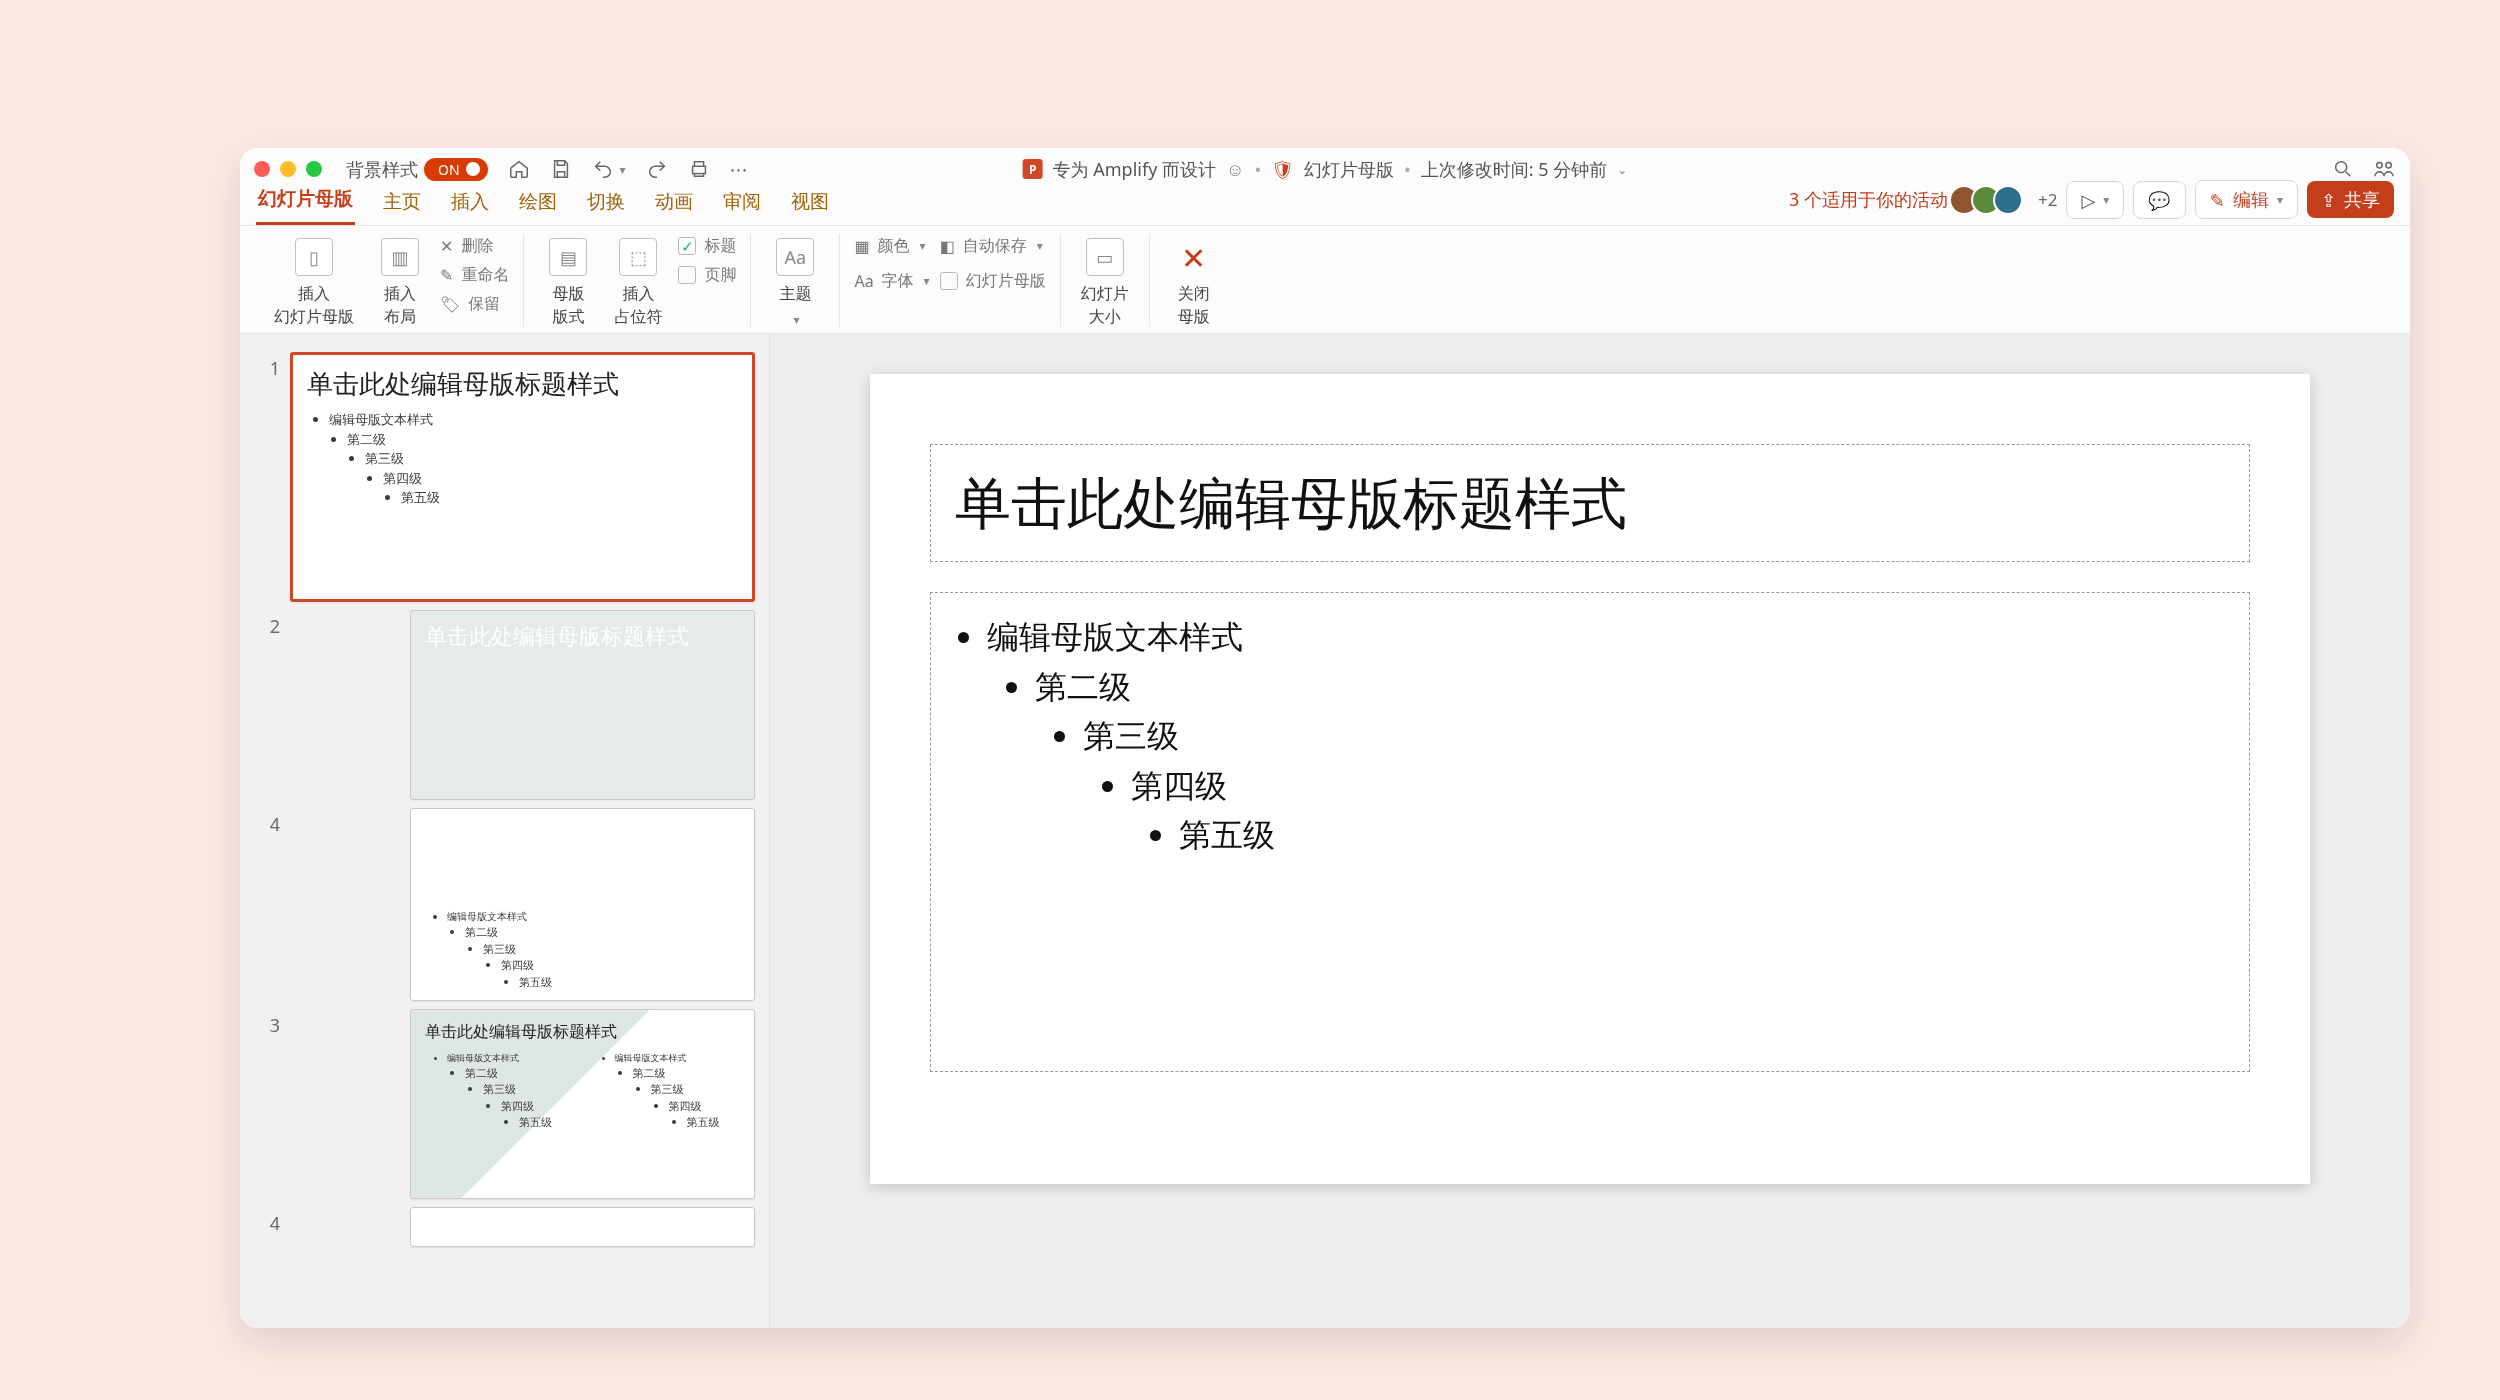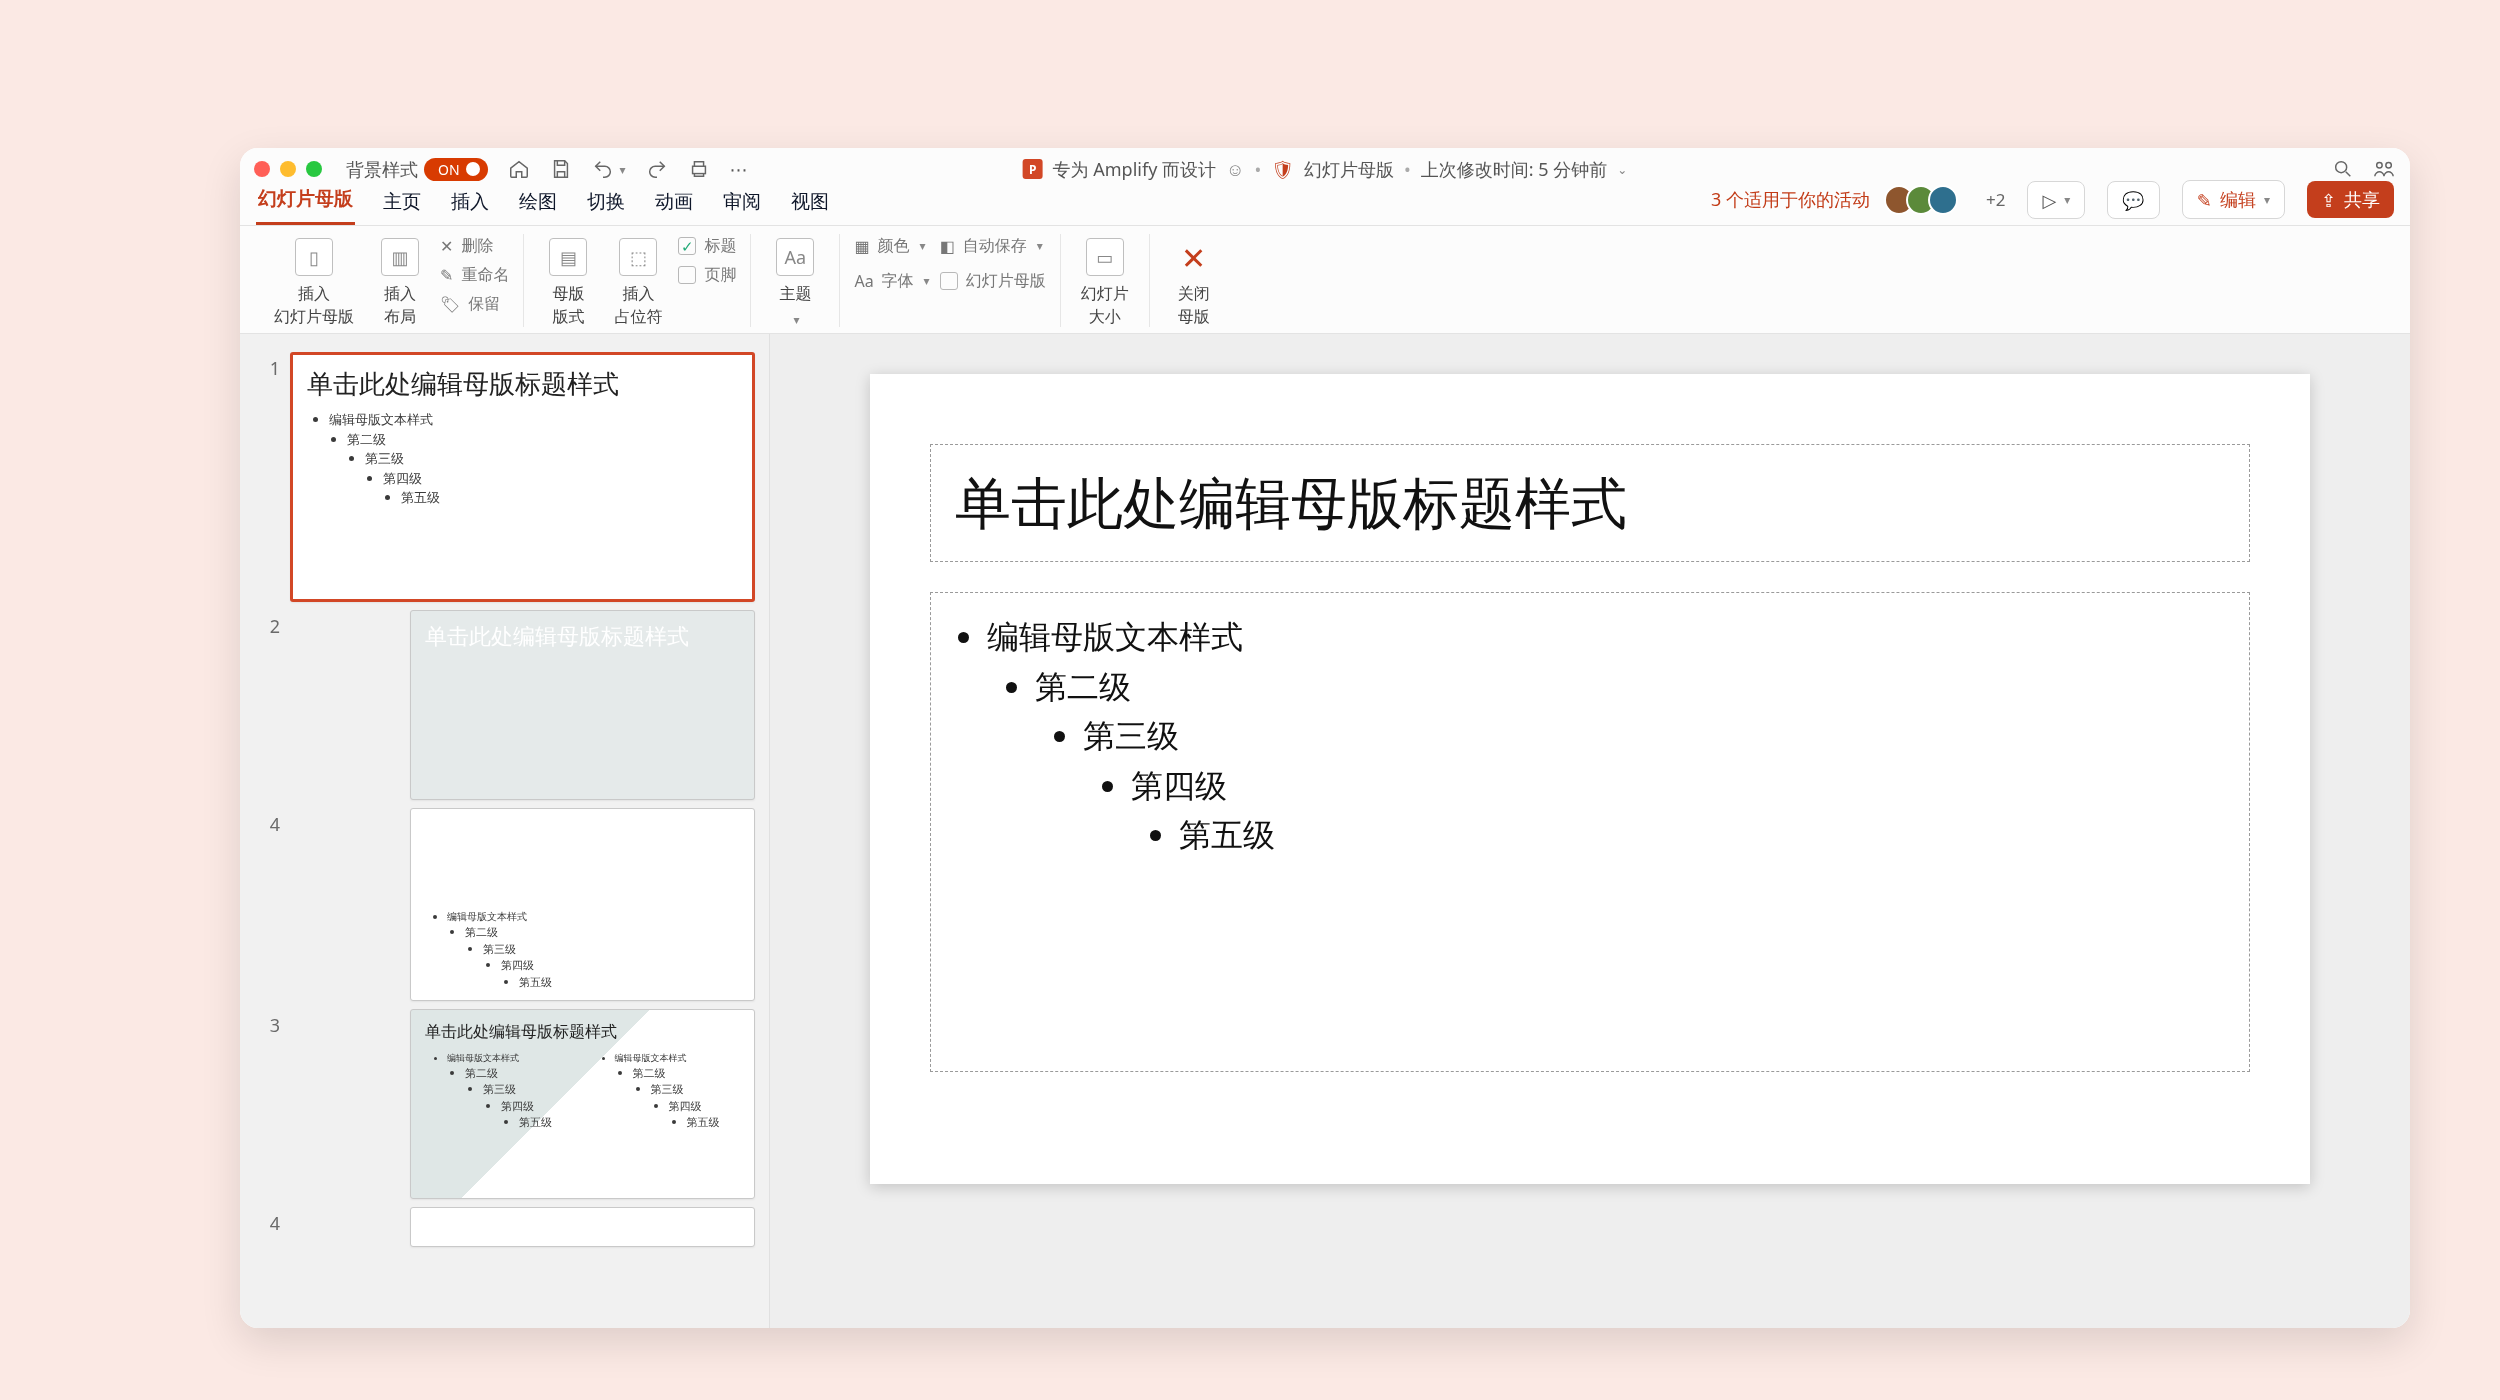--- a/index.html
+++ b/index.html
@@ -18,23 +18,23 @@
 .titlebar .tb-item { display:flex; align-items:center; gap:6px; padding:2px 4px; color:#555; }
 .autosave-pill{display:inline-flex;align-items:center;background:#d83b01;color:#fff;border-radius:999px;font-size:14px;padding:2px 8px 2px 14px;gap:6px;}
 .autosave-pill .knob{width:14px;height:14px;border-radius:50%;background:#fff;}
 .titlebar .center { position:absolute; left:50%; transform:translateX(-50%); display:flex; align-items:center; gap:10px; color:#555; }
 .titlebar .right { margin-left:auto; display:flex; align-items:center; gap:18px; color:#666; }
 .ppt-badge{width:20px;height:20px;background:#d24726;border-radius:3px;display:inline-flex;align-items:center;justify-content:center;color:#fff;font-size:12px;font-weight:700}
 .shield{color:#c43e1c}
 .caret{font-size:12px;color:#888}
 
 .tabbar { height:36px; display:flex; align-items:flex-end; gap:26px; padding:0 16px; border-bottom:1px solid #e3e3e3; background:#fcfcfc; }
-.tab { font-size:19px; color:#0f172a; padding:6px 2px 10px; cursor:pointer; }
+.tab { font-size:19px; color:#a16207; padding:6px 2px 10px; cursor:pointer; }
 .tab.active{ color:#c43e1c; border-bottom:3px solid #c43e1c; font-weight:600;}
-.tabbar .right-controls{margin-left:auto;display:flex;align-items:center;gap:22px;padding-bottom:6px;}
+.tabbar .right-controls{margin-left:auto;display:flex;align-items:center;gap:9px;padding-bottom:6px;}
 .activity{color:#c23b17;font-size:18px}
 .avatars{display:flex;}
 .avatar{width:30px;height:30px;border-radius:50%;margin-left:-8px;border:2px solid #fff;display:flex;align-items:center;justify-content:center;font-size:13px;color:#fff;font-weight:600}
 .avatar:nth-child(1){background:#8e562e}.avatar:nth-child(2){background:#5b8a3a}.avatar:nth-child(3){background:#2e6f8e}
 .plus2{font-size:17px;color:#666;margin-left:6px}
 .pillbtn{display:flex;align-items:center;gap:8px;padding:6px 14px;border:1px solid #d7d7d7;border-radius:8px;color:#c43e1c;font-size:18px;background:#fff}
 .pillbtn.gray{color:#555}
 .sharebtn{background:#c43e1c;color:#fff;border:none}
 
 .ribbon { height:108px; display:flex; align-items:stretch; padding:8px 14px 6px; gap:0; border-bottom:1px solid #e3e3e3; background:#fcfcfc; }

